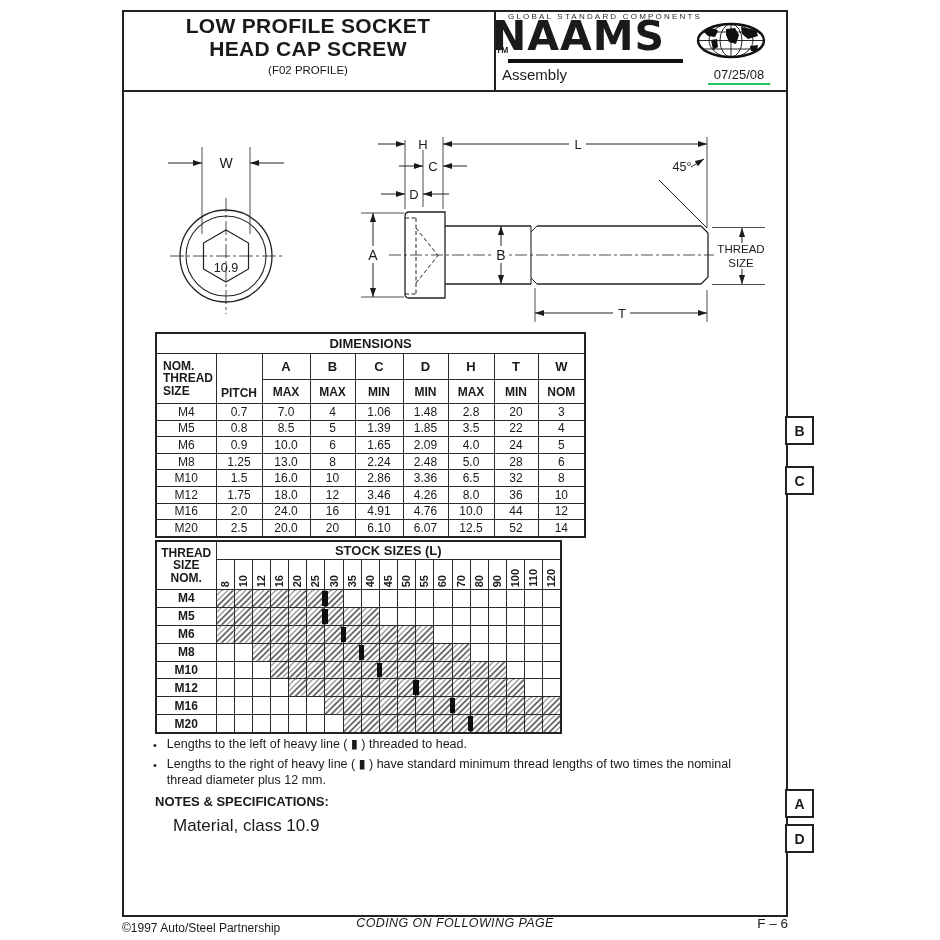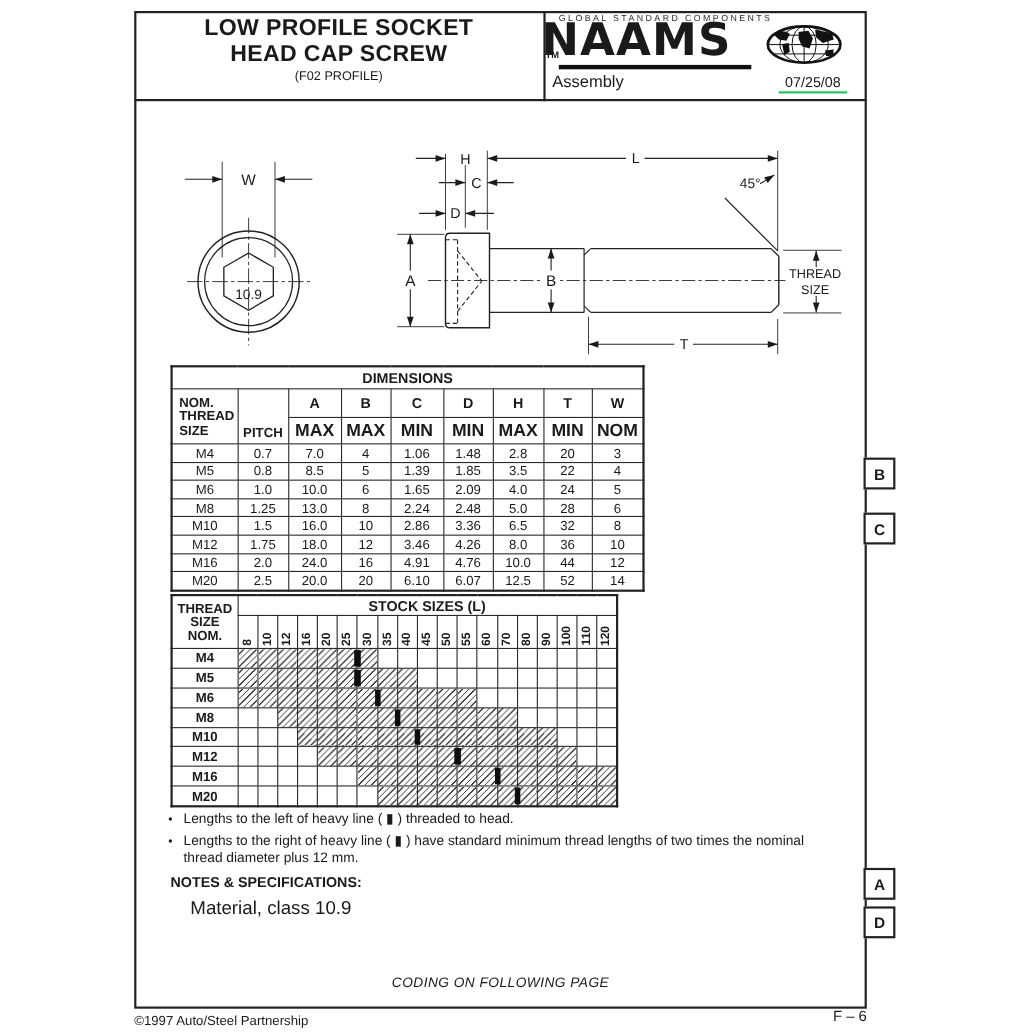--- a/index.html
+++ b/index.html
@@ -21,41 +21,41 @@
   #assembly{left:502px;top:66px;font-size:15px;}
   #date{left:708px;top:67px;width:62px;text-align:center;font-size:13px;border-bottom:2px solid #22c55e;padding-bottom:1px;}
   
   table{border-collapse:collapse;table-layout:fixed;}
   th,td{border:1px solid #2a2a2a;padding:0;text-align:center;font-size:12px;overflow:visible;}
   #dim-table{left:155px;top:332px;width:429px;border:2px solid #222;}
   #dim-table .ttl{font-weight:bold;font-size:13px;height:19px;}
   #dim-table .nomh{font-weight:bold;font-size:12px;line-height:12.5px;text-align:left;padding-left:6px;}
   #dim-table .pitchh{font-weight:bold;font-size:12px;vertical-align:bottom;padding-bottom:3px;}
   #dim-table .letter{font-weight:bold;font-size:13px;height:25px;}
-  #dim-table .qual{font-weight:bold;font-size:16px;height:23px;}
+  #dim-table .qual{font-weight:bold;font-size:12px;height:23px;}
   #dim-table td{height:15.6px;font-size:12px;}
   #stock-table{left:155px;top:540px;width:407px;border:2px solid #222;}
   #stock-table .ttl{font-weight:bold;font-size:13px;height:17px;}
   #stock-table .nomh{font-weight:bold;font-size:12px;line-height:12.5px;}
   #stock-table th.num{height:28px;vertical-align:bottom;}
   .rotwrap{height:27px;display:flex;align-items:flex-end;justify-content:center;padding-bottom:2px;}
   .rot{writing-mode:vertical-rl;transform:rotate(180deg);font-weight:bold;font-size:11px;line-height:1;}
   #stock-table td{height:16.9px;position:relative;}
   #stock-table th.szrow{font-weight:bold;font-size:12px;}
   .hx{background:repeating-linear-gradient(135deg,transparent 0 3px,#3a3a3a 3px 4.1px);}
   .hv{position:absolute;right:-3.5px;top:1px;bottom:1px;width:5.5px;background:#0d0d0d;z-index:3;}
   
   .bullet{display:flex;gap:10px;font-size:12.5px;line-height:16px;}
   .bullet .dot{font-size:11px;padding-top:1px;}
   #note1{left:153px;top:736px;width:620px;}
   #note2{left:153px;top:756px;width:608px;}
   #notes-title{left:155px;top:794px;font-weight:bold;font-size:13px;}
   #material{left:173px;top:816px;font-size:17px;}
   
-  #coding{left:122px;top:886px;width:666px;text-align:center;font-style:italic;font-size:12.5px;letter-spacing:.4px;}
+  #coding{left:122px;top:916px;width:666px;text-align:center;font-style:italic;font-size:12.5px;letter-spacing:.4px;}
   #copyright{left:122px;top:921px;font-size:12px;}
   #pageno{left:735px;top:916px;width:53px;font-size:13.5px;text-align:right;}
   
   .mark{position:absolute;left:785px;width:29px;height:29px;border:2px solid #222;background:#fff;
         display:flex;align-items:center;justify-content:center;font-weight:bold;font-size:14px;box-sizing:border-box;z-index:5;}
   svg text{font-family:"Liberation Sans","DejaVu Sans",sans-serif;fill:#1a1a1a;}
 </style>
 </head>
 <body>
 
@@ -252,21 +252,21 @@
           <td>8.5</td>
           <td>5</td>
           <td>1.39</td>
           <td>1.85</td>
           <td>3.5</td>
           <td>22</td>
           <td>4</td>
         </tr>
         <tr>
           <td>M6</td>
-          <td>1.0</td>
+          <td>0.9</td>
           <td>10.0</td>
           <td>6</td>
           <td>1.65</td>
           <td>2.09</td>
           <td>4.0</td>
           <td>24</td>
           <td>5</td>
         </tr>
         <tr>
           <td>M8</td>

